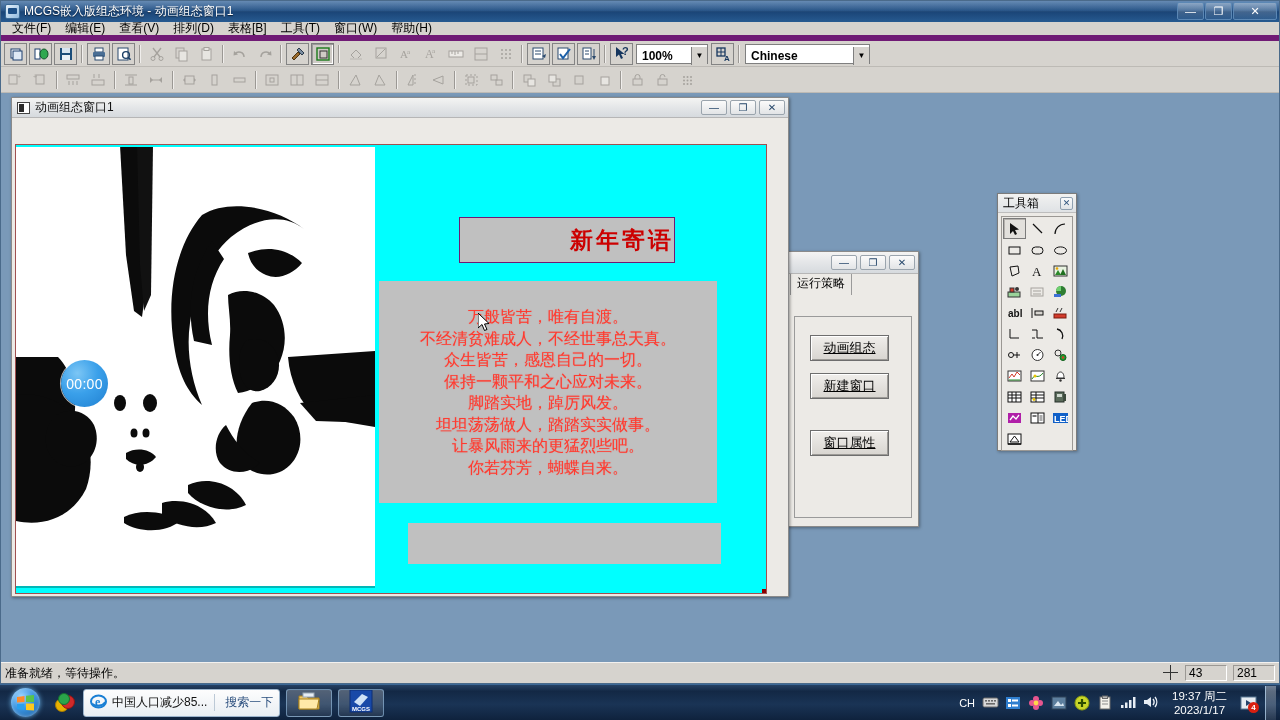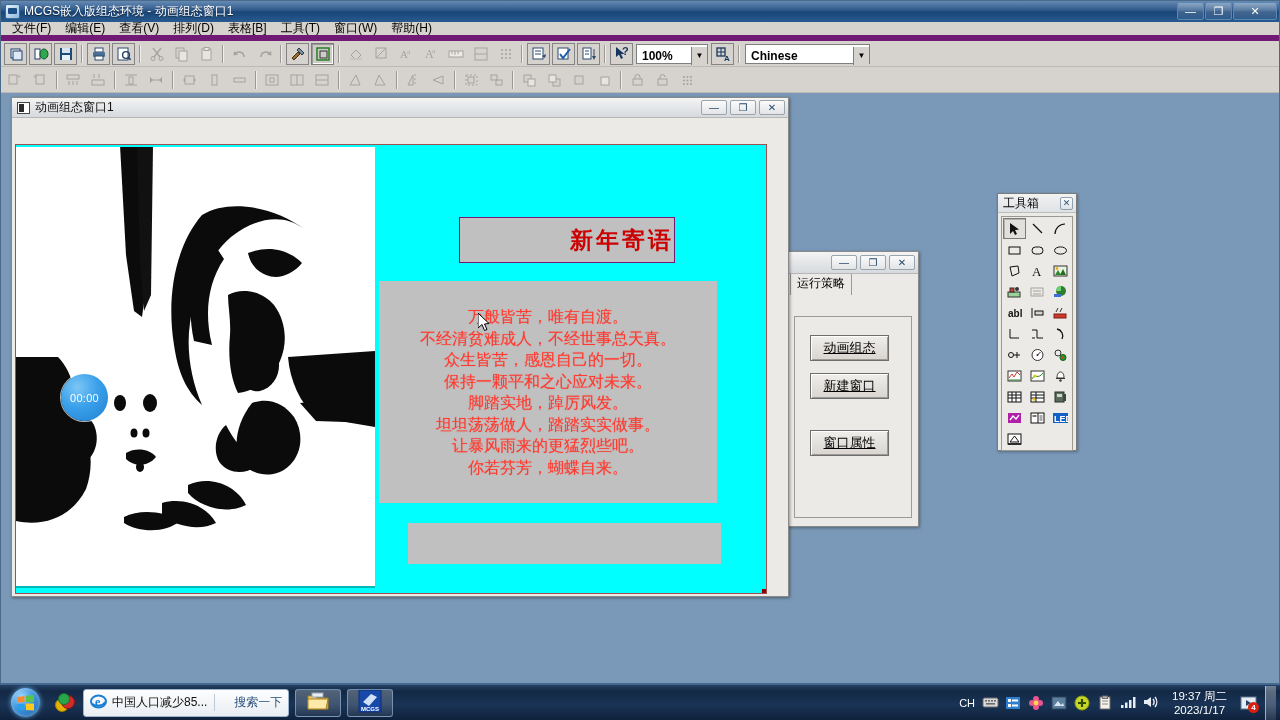--- a/index.html
+++ b/index.html
@@ -183,26 +183,26 @@
     background-size: 16px 16px;
     opacity: .55; pointer-events: none;
   }
   
   #photo {
     position: absolute; left: 0; top: 0; width: 359px; height: 443px;
     background: #ffffff; overflow: hidden;
   }
   #photo svg { position: absolute; left: 0; top: 0; }
   #timer-badge {
-    position: absolute; left: 45px; top: 229px;
+    position: absolute; left: 45px; top: 215px;
     width: 47px; height: 47px; border-radius: 50%;
     background: radial-gradient(circle at 35% 28%, #7cc6f5 0%, #3aa0ea 45%, #1f7fd0 100%);
     box-shadow: 0 0 0 1px rgba(255,255,255,0.7);
     display: flex; align-items: center; justify-content: center;
-    color: #fff; font-size: 11px; letter-spacing: .3px;
+    color: #fff; font-size: 14px; letter-spacing: .3px;
   }
   
   #title-plate {
     position: absolute; left: 443px; top: 72px; width: 216px; height: 46px;
     background: #c0c0c0; border: 1px solid #701a75;
     display: flex; align-items: center; justify-content: flex-end;
   }
   #title-plate span {
     color: #cc0000; font-size: 23px; font-weight: bold; letter-spacing: 3px;
     font-family: "DejaVu Serif", serif;
@@ -320,21 +320,21 @@
   .q-icon { width: 24px; height: 24px; }
   .taskbtn {
     height: 28px; margin-left: 6px;
     background: linear-gradient(180deg,#fdfdfd,#e9eef3);
     border: 1px solid #9cb4cc; border-radius: 3px;
     display: flex; align-items: center; padding: 0 6px; gap: 5px;
     max-width: 250px; overflow: hidden;
   }
   .taskbtn .label { font-size: 12px; color: #111; white-space: nowrap; }
   .taskbtn .sub {
-    font-size: 12px; color: #2b4f7e; padding-left: 19px;
+    font-size: 12px; color: #2b4f7e; padding-left: 10px;
     border-left: 1px solid #bcc9d6; margin-left: 2px;
   }
   .taskbtn.icon-only {
     width: 46px; justify-content: center;
     background: linear-gradient(180deg,rgba(255,255,255,.28),rgba(255,255,255,.08));
     border: 1px solid rgba(150,190,225,.6);
   }
   #tray {
     margin-left: auto; display: flex; align-items: center; gap: 7px;
     padding-right: 4px; height: 36px;
@@ -1064,20 +1064,26 @@
               <rect x="1" y="2" width="13" height="10" fill="#fff" stroke="#111"></rect>
               <path d="M3 10 L7.5 4 L12 10 Z" fill="none" stroke="#111"></path>
               <line x1="1" y1="12" x2="14" y2="12" stroke="#111" stroke-width="1.5"></line>
             </svg>
           </div>
       </div>
     </div>
 
   </div>
 
+  <div id="statusbar">
+    <div id="status-text">准备就绪，等待操作。</div>
+    <div id="crosshair"></div>
+    <div class="coord-box">43</div>
+    <div class="coord-box">281</div>
+  </div>
 </div>
 
 <div id="taskbar">
   <div id="start-orb">
     <div class="orb">
       <svg width="29" height="29" viewBox="0 0 29 29">
         <g transform="translate(6,7)">
           <path d="M0 2 L7.5 1 L7.5 7 L0 7.5 Z" fill="#ff8a2a"></path>
           <path d="M9 0.8 L17 0 L17 7 L9 7 Z" fill="#58c44b"></path>
           <path d="M0 9 L7.5 8.7 L7.5 15 L0 14 Z" fill="#2aa0ee"></path>

